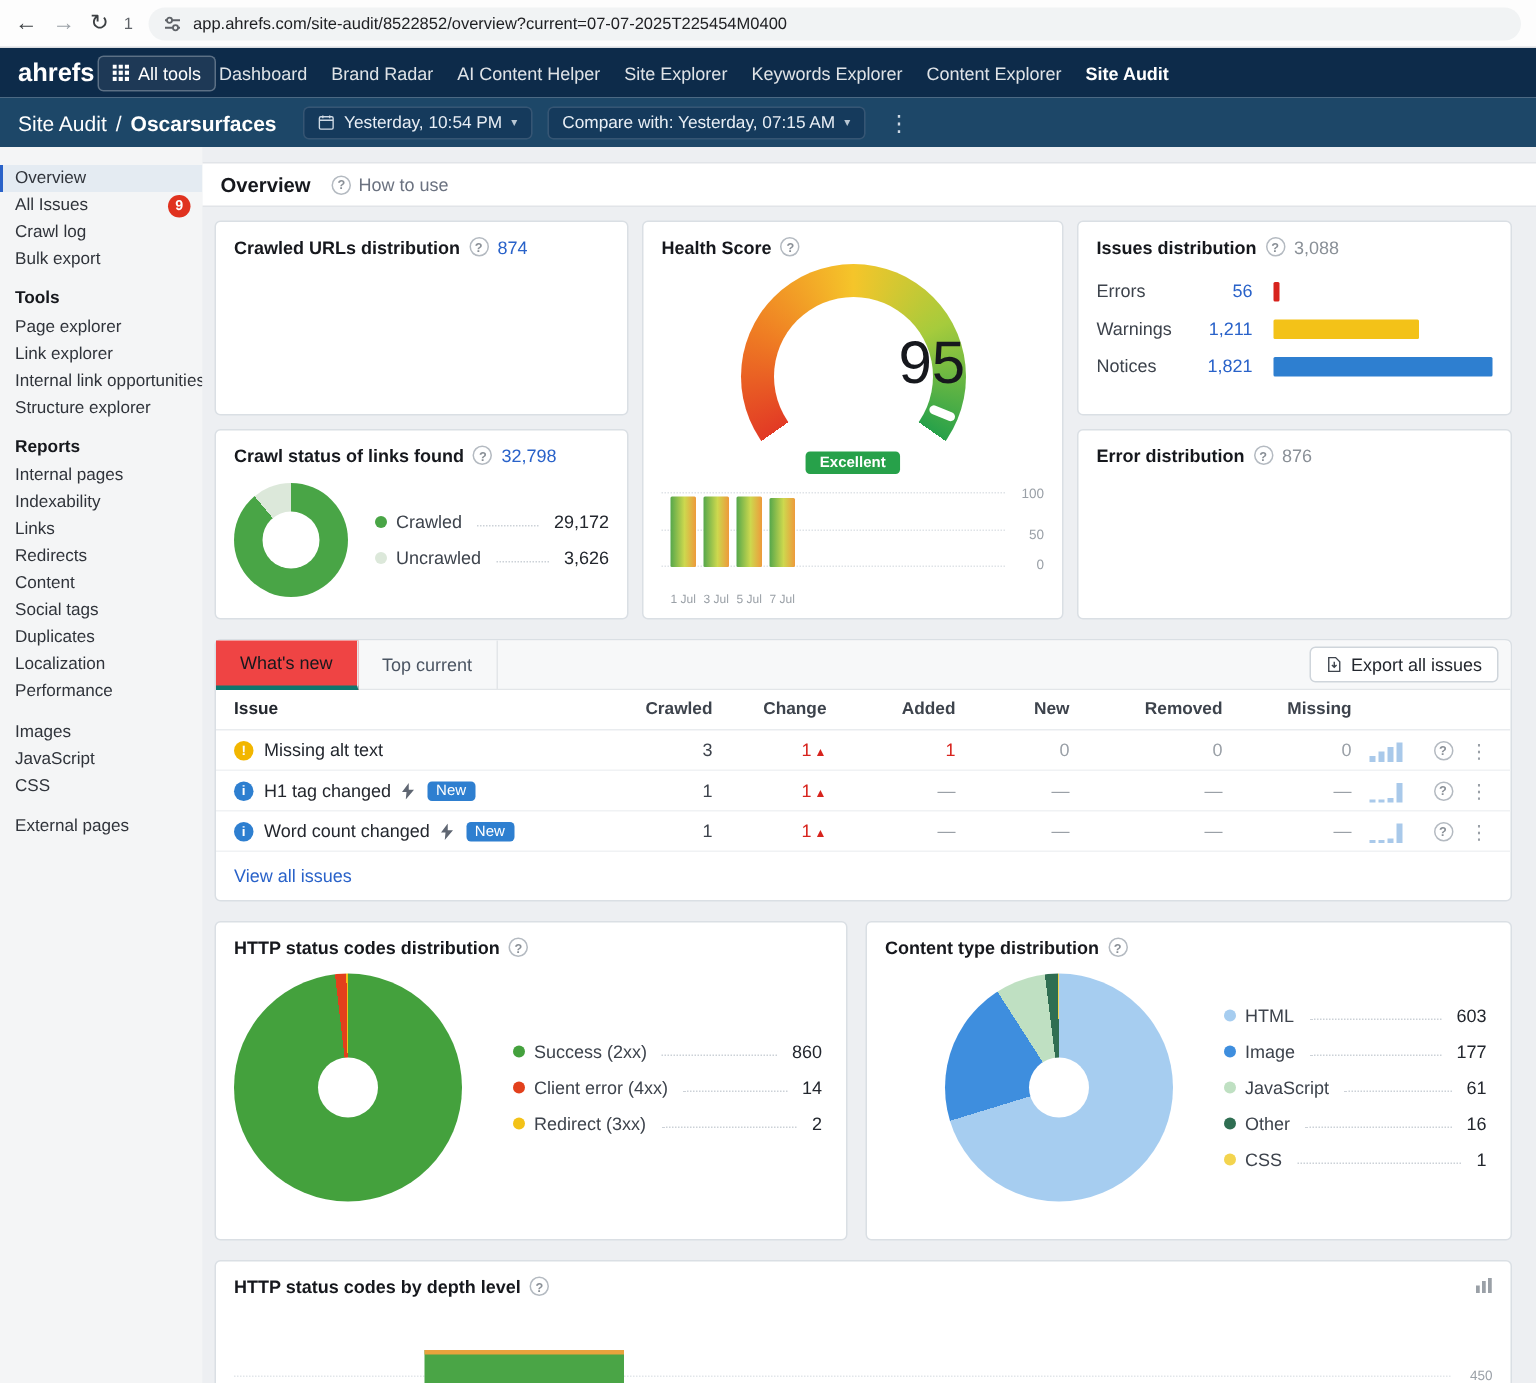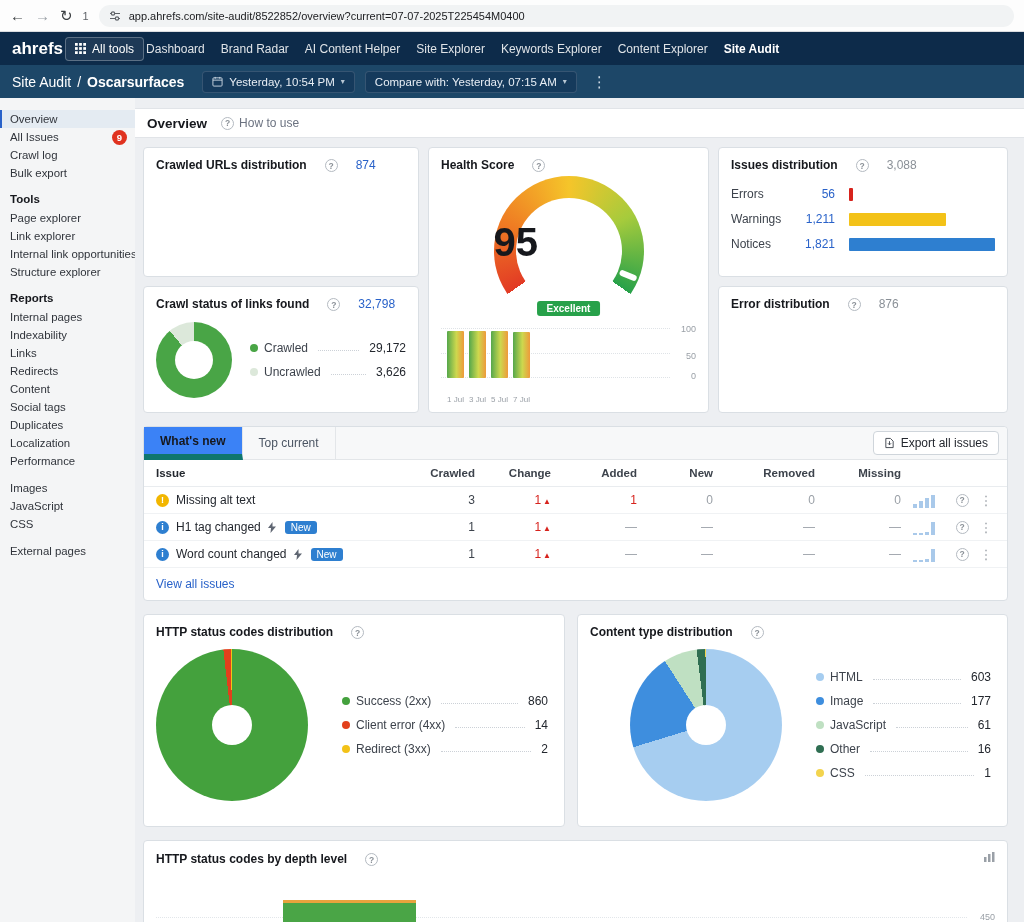--- a/index.html
+++ b/index.html
@@ -41,21 +41,21 @@
   .badge-red{margin-left:auto;background:#e0321f;color:#fff;font-size:9.5px;min-width:15px;height:15px;border-radius:8px;display:flex;align-items:center;justify-content:center;padding:0 4px;font-weight:bold}
 
   .main{flex:1;display:flex;flex-direction:column;min-width:0;background:#edeff2}
   .strip{margin-top:10px;background:#fff;border-top:1px solid #e1e4e8;border-bottom:1px solid #e1e4e8;height:30px;display:flex;align-items:center;padding:0 12px;gap:14px;flex:0 0 auto}
   .strip-title{font-size:13.5px;font-weight:bold;color:#16181d}
   .howto{display:flex;align-items:center;gap:5px;color:#6b7280;font-size:12px;cursor:pointer}
   .content{flex:1;padding:9px 16px 0 8px;overflow:hidden}
 
   
   .card{background:#fff;border:1px solid #dadfe4;border-radius:4px;padding:10px 12px;position:relative}
-  .card-head{display:flex;align-items:flex-end;gap:18px}
+  .card-head{display:flex;align-items:flex-start;gap:6px}
   .ctitle{font-weight:bold;font-size:12px;color:#16181d;white-space:nowrap}
   .help{width:13px;height:13px;border-radius:50%;border:1px solid #b4bac1;color:#8a9097;font-size:8.5px;display:inline-flex;align-items:center;justify-content:center;cursor:pointer;flex:0 0 auto;font-weight:bold}
   .count{font-size:12px;color:#8a9097}
   .count.link{color:#2962c9;cursor:pointer}
   .head-right{margin-left:auto}
 
   .grid-top{display:grid;grid-template-columns:276px 281px 1fr;grid-template-rows:130px 127px;gap:9px}
   .donut-row{display:flex;align-items:center;gap:18px;margin-top:11px}
   .donut{border-radius:50%;position:relative;flex:0 0 auto;background:#e8ecef}
   .donut .hole{position:absolute;background:#fff;border-radius:50%}
@@ -68,21 +68,21 @@
   .lval{color:#23272e}
 
   
   .health{grid-column:2;grid-row:1 / span 2;display:flex;flex-direction:column;align-items:center}
   .health .card-head{width:100%}
   .gauge{width:150px;height:142px;position:relative;margin-top:4px;flex:0 0 auto}
   .ring{width:150px;height:150px;border-radius:50%;background:conic-gradient(from 235deg,#e23a25 0deg,#ef7d23 60deg,#f5c52a 125deg,#a6cb3c 185deg,#27a14a 250deg,transparent 250deg 360deg)}
   .ring-hole{position:absolute;top:22px;left:22px;width:106px;height:106px;background:#fff;border-radius:50%}
   .needle{position:absolute;left:75px;top:75px;width:0;height:0}
   .needle::before{content:"";position:absolute;left:-3px;top:-73px;width:6px;height:18px;background:#fff;border-radius:3px}
-  .score{position:absolute;top:44px;left:0;right:0;text-align:left;font-size:40px;font-weight:bold;color:#16181d}
+  .score{position:absolute;top:44px;left:0;right:0;text-align:right;font-size:40px;font-weight:normal;color:#16181d}
   .rating{position:absolute;bottom:2px;left:50%;transform:translateX(-50%);background:#27a14a;color:#fff;font-size:10px;font-weight:bold;padding:2px 10px;border-radius:3px;white-space:nowrap}
   .hdesc{margin-top:9px;color:#6f7680;font-size:11px;text-align:center;line-height:1.35;max-width:290px}
   .hchart{width:100%;margin-top:10px;position:relative;height:50px;flex:0 0 auto}
   .grid-line{position:absolute;left:0;right:26px;border-top:1px dotted #dfe3e7;height:0}
   .axis-lab{position:absolute;right:0;font-size:9px;color:#9aa0a7;width:22px;text-align:right;line-height:1}
   .bars{position:absolute;left:6px;bottom:0;top:2px;display:flex;align-items:flex-end;gap:5px}
   .vbar{width:17px;background:linear-gradient(90deg,#55a74b,#cdd84e 55%,#ee9a3b);border-radius:1px}
   .hdates{display:flex;gap:5px;padding-left:6px;margin-top:17px;align-self:flex-start}
   .hdate{width:17px;font-size:8px;color:#9aa0a7;text-align:center;white-space:nowrap}
 
@@ -91,21 +91,21 @@
   .irow{display:flex;align-items:center;font-size:12px}
   .ilab{width:62px;color:#3d434c}
   .ival{width:42px;text-align:right;color:#2962c9;cursor:pointer}
   .itrack{flex:1;margin-left:14px;height:13px}
   .ibar{height:13px;border-radius:1px}
 
   
   .wn{margin-top:13px;padding:0}
   .wn-tabs{display:flex;align-items:center;background:#f7f8f9;border-bottom:1px solid #e3e6e9;border-radius:4px 4px 0 0;height:33px}
   .tab{padding:0 16px;font-size:12px;color:#4b5563;cursor:pointer;border-right:1px solid #e3e6e9;height:33px;display:flex;align-items:center}
-  .tab.active{background:#3b82f6;font-weight:bold;color:#16181d;margin-bottom:-1px;border-bottom:6px solid #0f766e}
+  .tab.active{background:#ef4444;font-weight:normal;color:#16181d;margin-bottom:-1px;border-bottom:3px solid #0f766e}
   .export-btn{margin-left:auto;margin-right:8px;display:flex;align-items:center;gap:6px;background:#fff;border:1px solid #cfd5db;border-radius:4px;padding:4px 10px;font-size:12px;color:#23272e;cursor:pointer;font-family:inherit}
   .thead{display:flex;align-items:center;padding:7px 12px;border-bottom:1px solid #e9ecef;font-weight:bold;font-size:11.5px;color:#23272e}
   .trow{display:flex;align-items:center;padding:5px 12px;border-bottom:1px solid #f0f2f4;font-size:12px}
   .col-issue{flex:1;display:flex;align-items:center;gap:7px;min-width:0}
   .cnum{width:78px;text-align:right;color:#3d434c}
   .cw1{width:70px}.cw2{width:76px}.cw3{width:86px}.cw4{width:76px}.cw5{width:102px}.cw6{width:86px}
   .tail{width:94px}
   .micon{width:13px;height:13px;border-radius:50%;color:#fff;font-size:9px;display:flex;align-items:center;justify-content:center;font-weight:bold;flex:0 0 auto}
   .micon.warn{background:#f2b600}
   .micon.info{background:#2e7fd0}

